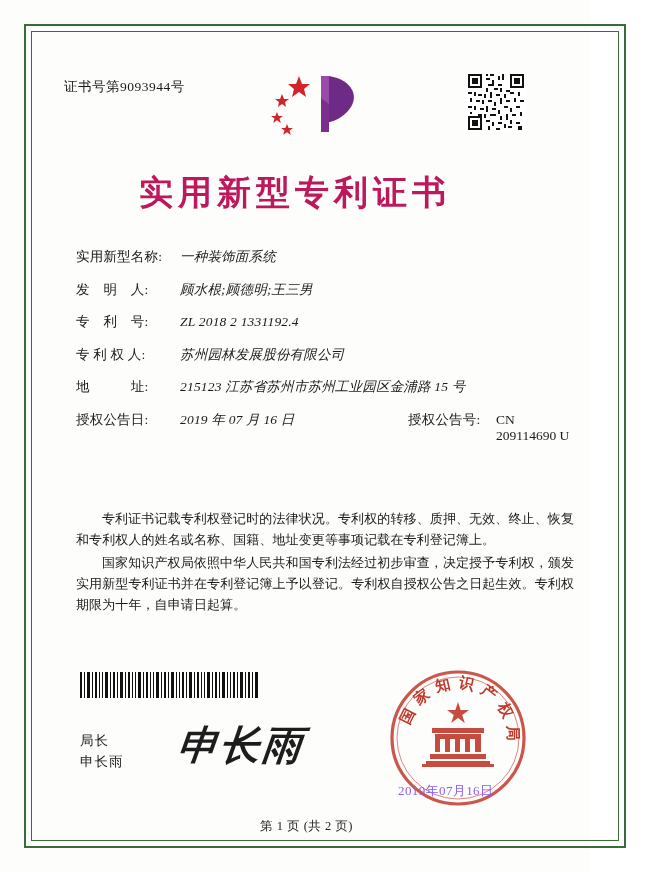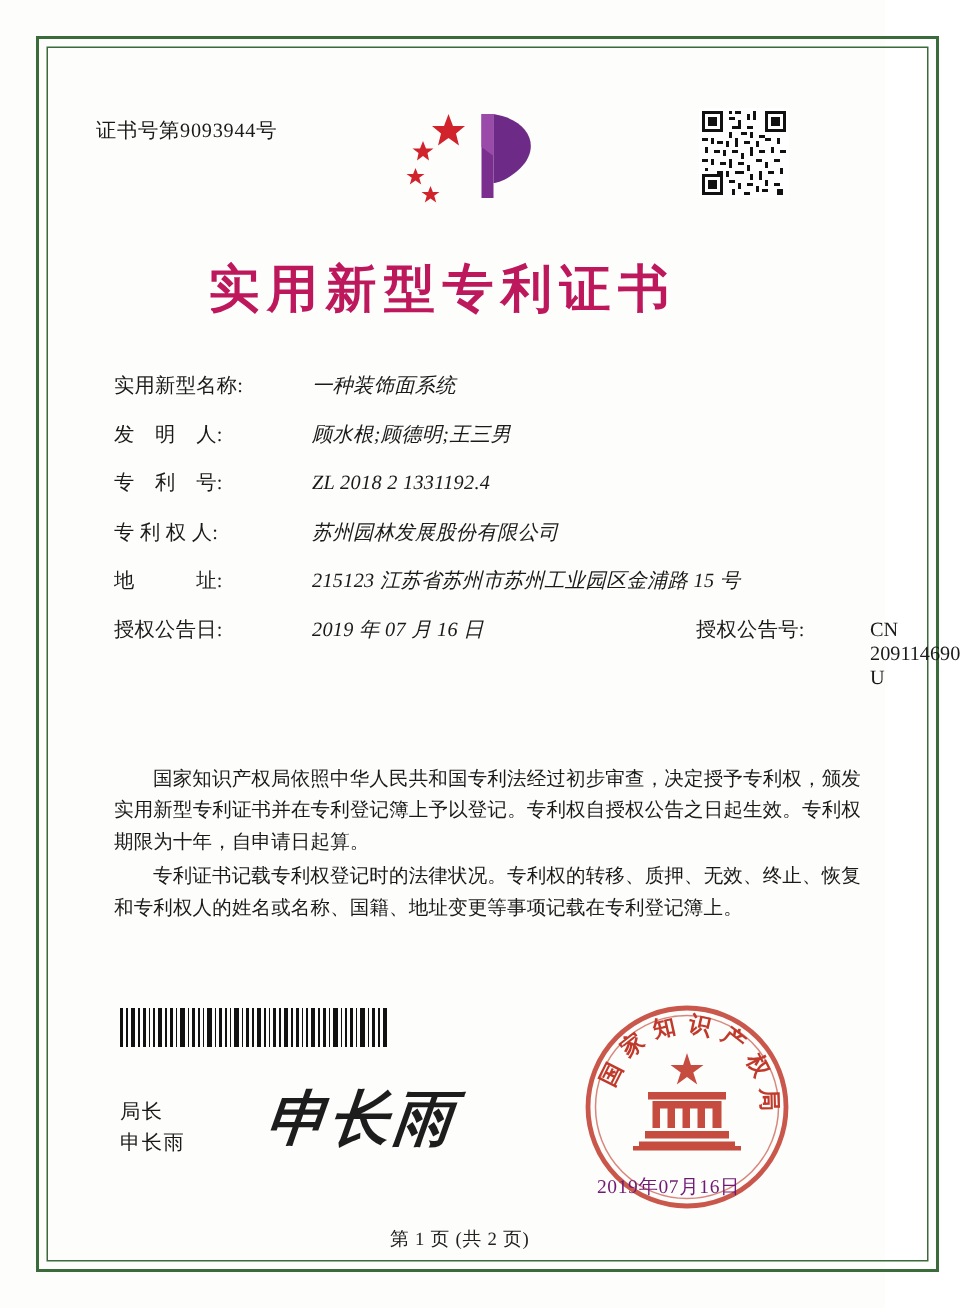--- a/index.html
+++ b/index.html
@@ -76,21 +76,20 @@
   .fields {
     position: absolute;
     left: 76px; top: 248px;
     width: 500px;
   }
   .field-row {
     display: flex;
     align-items: baseline;
     margin-bottom: 14.5px;
     font-size: 13.5px;
-    gap: 28px;
   }
   .field-label {
     width: 104px;
     flex: 0 0 104px;
     letter-spacing: 0.2px;
     white-space: pre;
   }
   .field-value {
     flex: 1 1 auto;
     letter-spacing: 0.2px;
@@ -153,21 +152,21 @@
   
   .seal {
     position: absolute;
     left: 388px; top: 668px;
     width: 140px; height: 140px;
   }
   .seal-date {
     position: absolute;
     left: 398px; top: 782px;
     font-size: 13px;
-    color: #701a75;
+    color: #8b5cf6;
     letter-spacing: 0.4px;
   }
 
   
   .footer {
     position: absolute;
     left: 0; right: 0; top: 818px;
     text-align: center;
     font-size: 12.5px;
     letter-spacing: 0.5px;
@@ -299,22 +298,22 @@
     </div>
     <div class="field-row split">
       <span class="field-label">授权公告日:</span>
       <span class="field-value">2019 年 07 月 16 日</span>
       <span class="field-label2">授权公告号:</span>
       <span class="field-value2">CN 209114690 U</span>
     </div>
   </div>
 
   <div class="body-text">
+    <p>专利证书记载专利权登记时的法律状况。专利权的转移、质押、无效、终止、恢复和专利权人的姓名或名称、国籍、地址变更等事项记载在专利登记簿上。</p>
     <p>国家知识产权局依照中华人民共和国专利法经过初步审查，决定授予专利权，颁发实用新型专利证书并在专利登记簿上予以登记。专利权自授权公告之日起生效。专利权期限为十年，自申请日起算。</p>
-    <p>专利证书记载专利权登记时的法律状况。专利权的转移、质押、无效、终止、恢复和专利权人的姓名或名称、国籍、地址变更等事项记载在专利登记簿上。</p>
   </div>
 
   <div class="barcode">
     <svg width="180" height="26" viewBox="0 0 180 26" shape-rendering="crispEdges">
       <rect width="180" height="26" fill="#fdfdfb"></rect>
       <g fill="#111">
         <rect x="0" y="0" width="2" height="26"></rect>
           <rect x="4" y="0" width="1" height="26"></rect>
         <rect x="7" y="0" width="3" height="26"></rect>
           <rect x="12" y="0" width="1" height="26"></rect>

